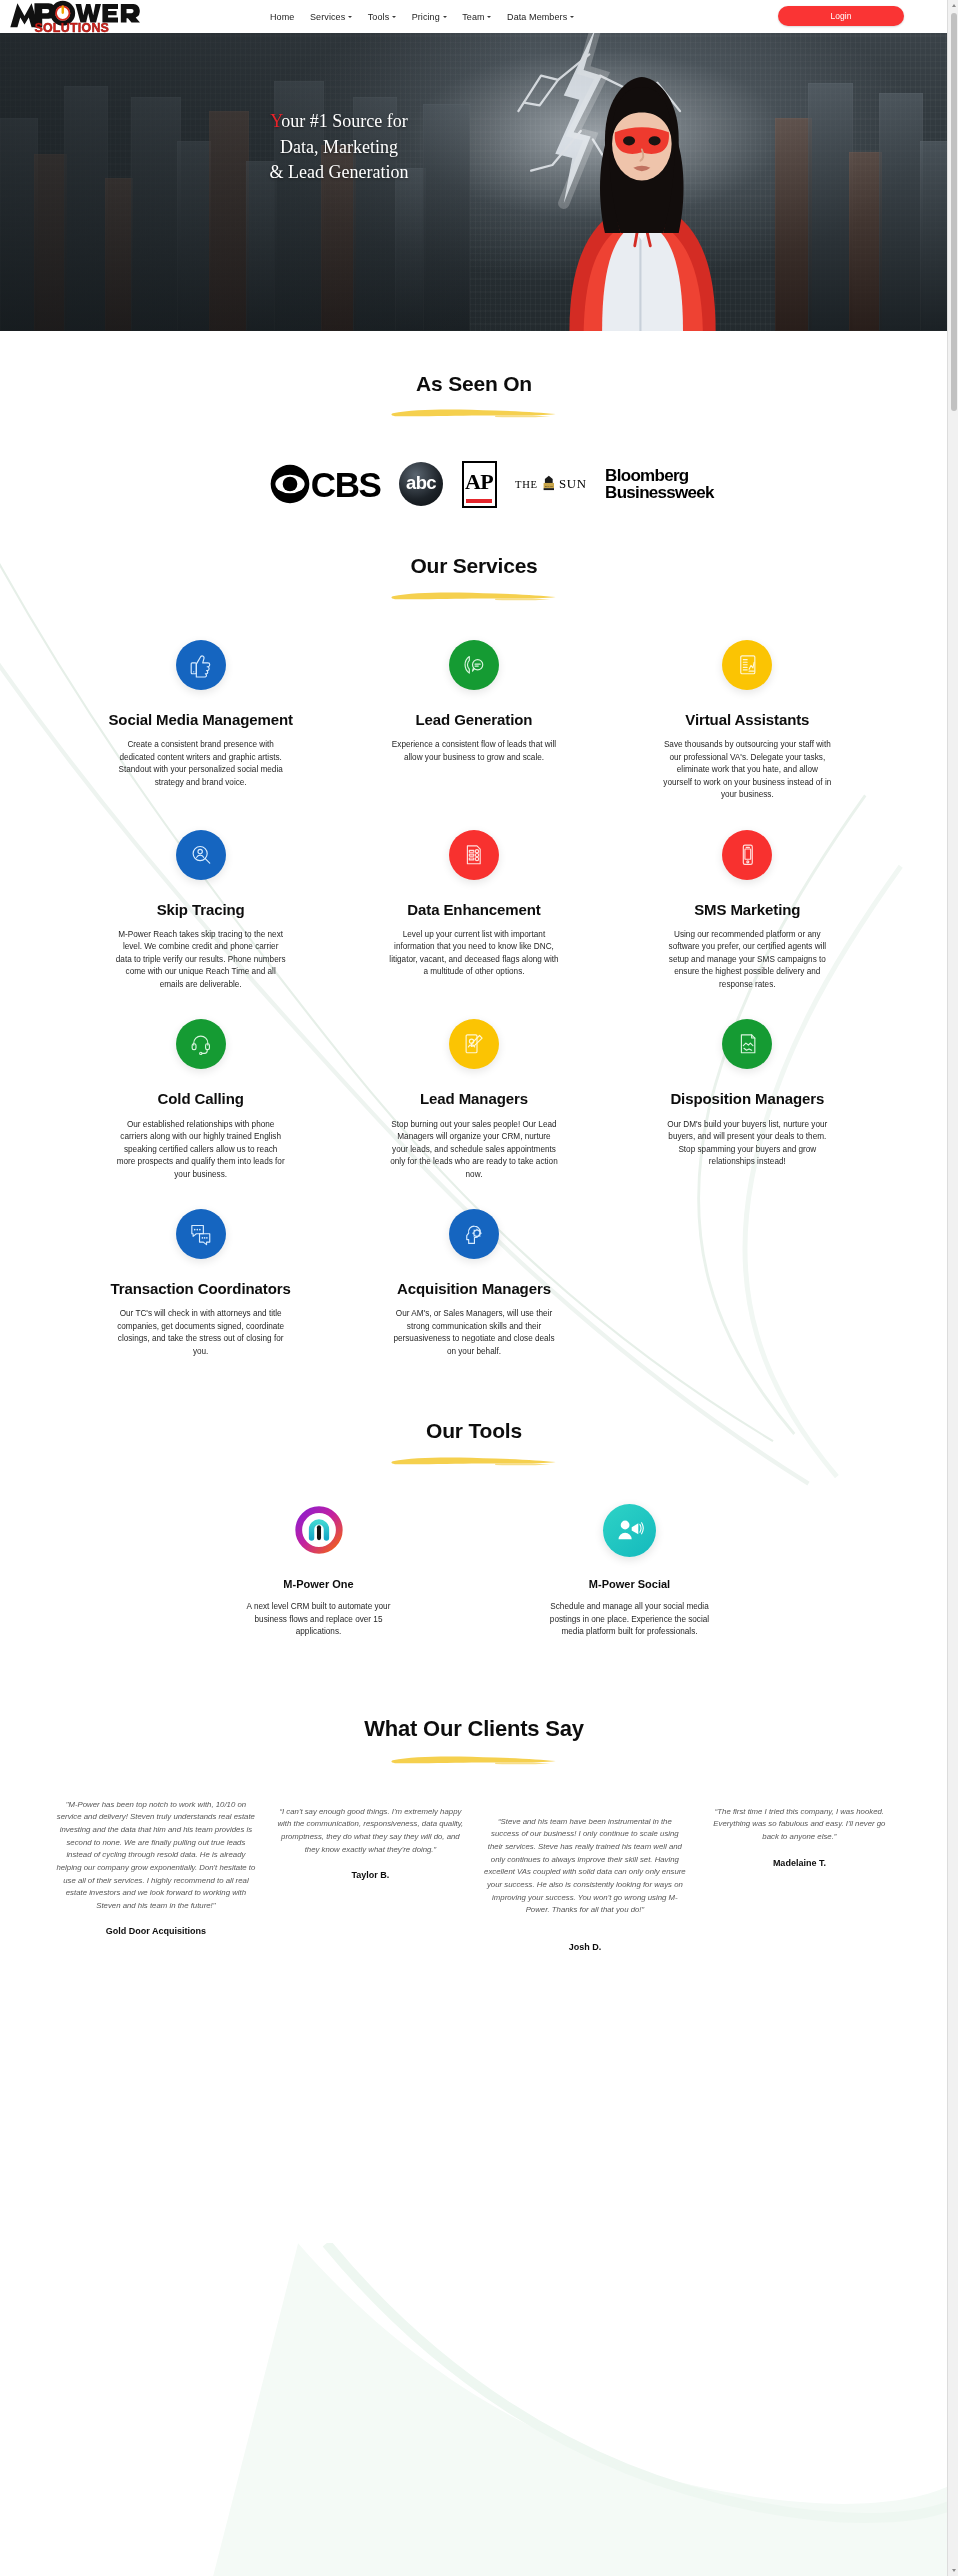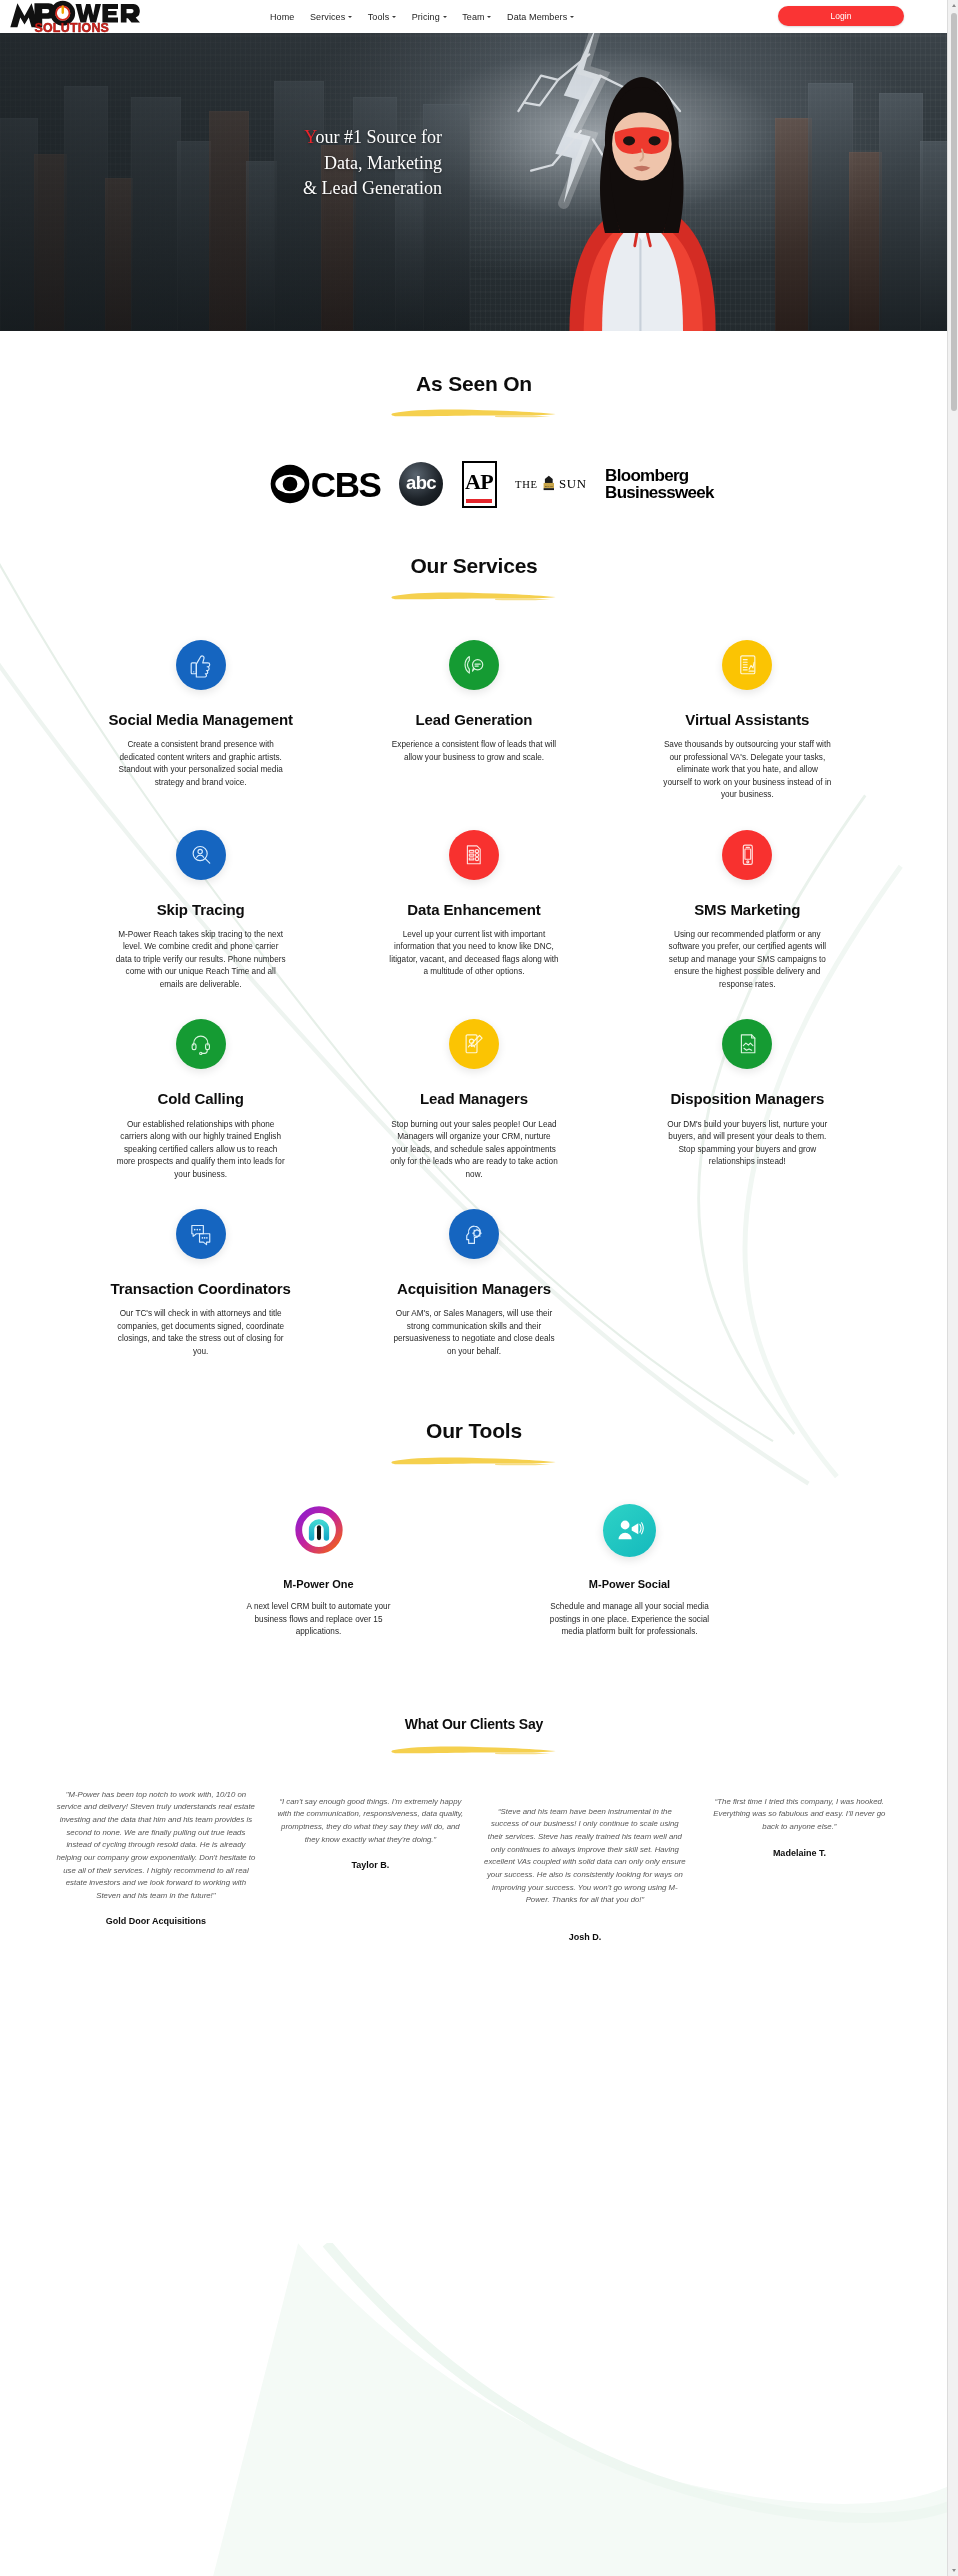--- a/index.html
+++ b/index.html
@@ -118,23 +118,23 @@
     opacity: .85;
     filter: blur(0.1px);
   }
   .hero-vignette {
     position: absolute; inset: 0;
     background: linear-gradient(90deg, rgba(20,25,28,.62) 0%, rgba(20,25,28,.30) 38%, rgba(20,25,28,0) 56%);
   }
   .hero-copy {
     position: absolute;
     left: 236px;
-    top: 92px;
+    top: 76px;
     width: 206px;
-    text-align: right;
+    text-align: center;
     font-family: "Liberation Serif", serif;
     color: #ffffff;
     font-size: 18px;
     line-height: 1.43;
     font-weight: 400;
     text-shadow: 0 0.7px 2.8px rgba(0,0,0,.45);
     z-index: 5;
   }
   .hero-copy .redcap { color: #e8232a; }
 
@@ -712,21 +712,21 @@
             <path d="M49 19 q4 7 0 14 M52 16 q6 10 0 20" stroke="#fff" stroke-width="2" fill="none" stroke-linecap="round"></path>
           </svg>
         </div>
         <div class="tool-title">M-Power Social</div>
         <div class="tool-desc">Schedule and manage all your social media postings in one place. Experience the social media platform built for professionals.</div>
       </div>
     </div>
   </section>
 
   <section class="section" style="padding-top:78px;">
-    <h2 class="sec-title" style="font-size:14px;">What Our Clients Say</h2>
+    <h2 class="sec-title" style="font-size:22px;">What Our Clients Say</h2>
     <div class="brush">
       <svg width="170" height="12" viewBox="0 0 240 17">
         <path d="M5 9 C40 2 95 3 150 5 C190 6 215 8 236 10 C212 13 170 12 128 12 C92 12 45 14 8 13 C2 12 2 10 5 9 Z" fill="#f5d04e"></path>
         <path d="M150 12 C175 11 205 12 228 13 C206 15 175 15 150 14 Z" fill="#f7dd86"></path>
       </svg>
     </div>
 
     <div class="testi-grid" style="padding-top:33px;">
       <div class="testi">
         <div class="testi-quote">"M-Power has been top notch to work with, 10/10 on service and delivery! Steven truly understands real estate investing and the data that him and his team provides is second to none. We are finally pulling out true leads instead of cycling through resold data. He is already helping our company grow exponentially. Don't hesitate to use all of their services. I highly recommend to all real estate investors and we look forward to working with Steven and his team in the future!"</div>

